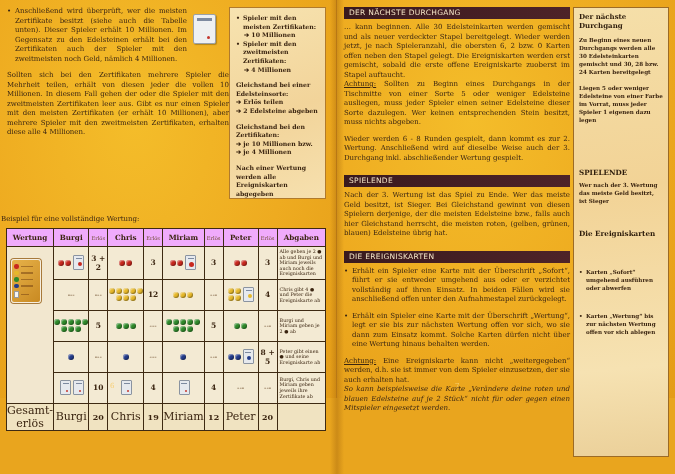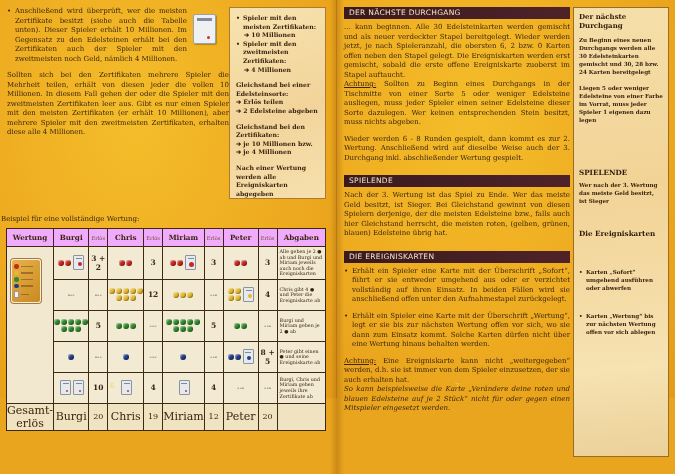--- a/index.html
+++ b/index.html
@@ -62,21 +62,21 @@
   table.score td, table.score th {
     border: 1px solid #3e2a12; text-align: center; vertical-align: middle; padding: 0;
   }
   table.score th { background: #f0abfc; height: 18px; font-weight: bold; font-size: 7.2px; }
   table.score th.erl { font-weight: normal; font-size: 5.2px; color: #6a4a2a; }
   table.score td { height: 31px; }
   table.score td.erl-val { font-weight: bold; font-size: 7.5px; }
   table.score td.dash { color: #6a4a2a; font-size: 7px; }
   table.score td.abg { text-align: left; font-size: 4.8px; line-height: 5.6px; padding: 2px 2px; }
   table.score tr.total td { background: #f0e3c1; height: 22px; font-size: 11px; }
-  table.score tr.total td.tot { font-weight: normal; font-size: 8px; }
+  table.score tr.total td.tot { font-weight: bold; font-size: 8px; }
   table.score td.wert { background: #f2e7cf; position: relative; }
   .legend-card {
     position: absolute; left: 4px; top: 12px; width: 30px; height: 44px;
     background: linear-gradient(135deg, #e7b24a, #c98a22);
     border: 1.5px solid #f6eee0; border-radius: 3px;
     box-shadow: 0 0 0 1px #a7793b;
     padding: 3px 2px;
   }
   .legend-card .lr { display: flex; align-items: center; height: 6.5px; }
   .legend-card .lr .g { width: 4.5px; height: 4.5px; border-radius: 50%; margin-right: 2px; }

